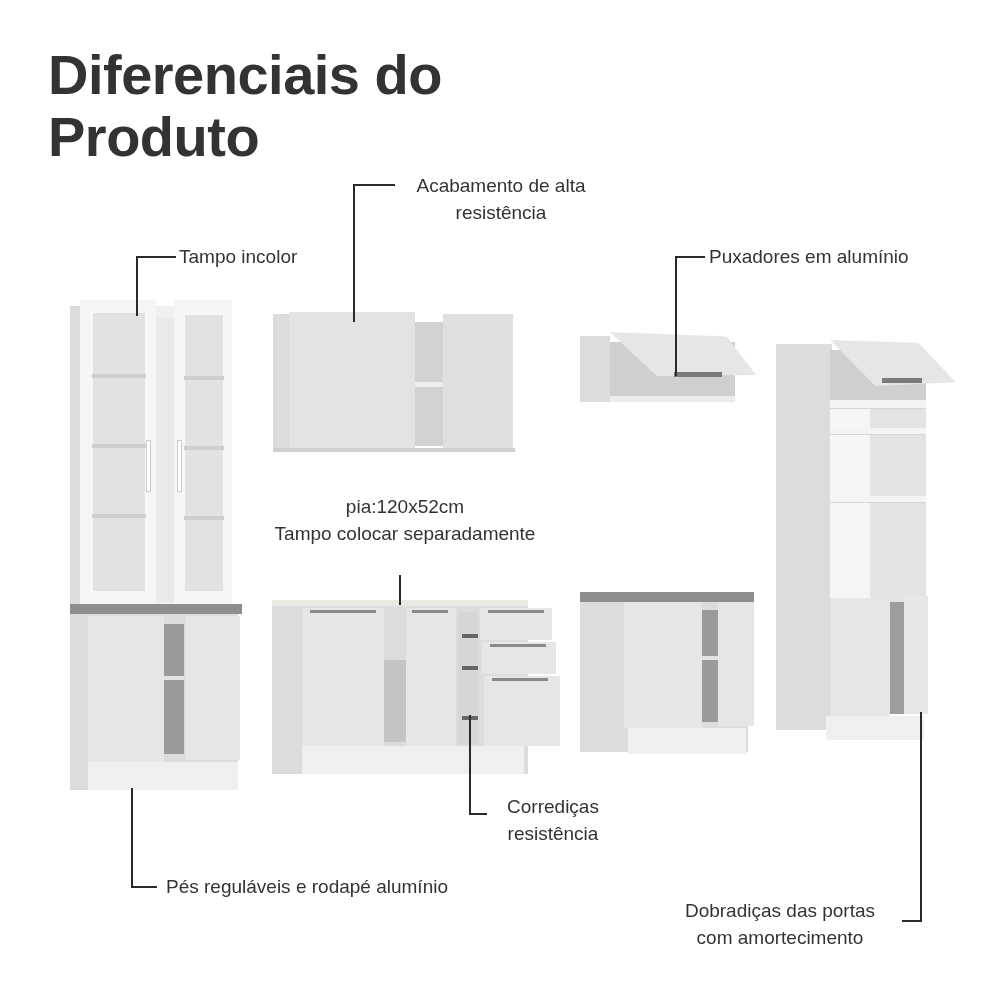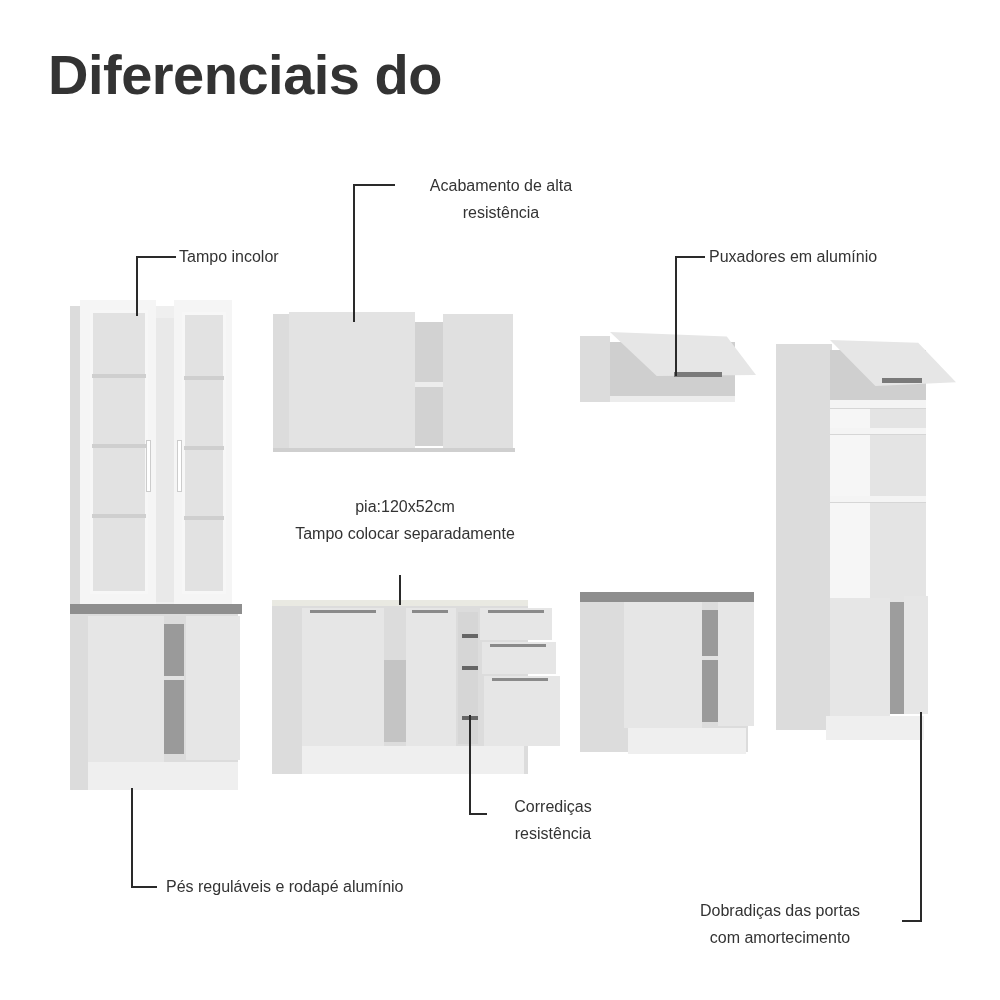--- a/index.html
+++ b/index.html
@@ -1,34 +1,35 @@
 <!DOCTYPE html>
 <html><head>
 <meta charset="utf-8">
 <style>
   html,body{margin:0;padding:0;background:#ffffff;}
   body{width:1000px;height:1000px;position:relative;overflow:hidden;font-family:"Liberation Sans","DejaVu Sans",sans-serif;color:#333333;}
   .title{position:absolute;left:48px;top:44px;font-size:56px;font-weight:bold;line-height:62px;color:#333333;letter-spacing:-0.5px;}
-  .lbl{position:absolute;font-size:16px;line-height:27px;color:#333333;white-space:nowrap;}
+  .lbl{position:absolute;font-size:19px;line-height:27px;color:#333333;white-space:nowrap;}
   .c{text-align:center;}
   .ln{position:absolute;background:#2a2a2a;}
   .abs{position:absolute;}
   
   .w{background:#e6e6e6;}
   .w2{background:#dcdcdc;}
   .w3{background:#efefef;}
   .stone{background:#8e8e8e;}
   .sh{background:#f4f4f4;}
   .glass{background:#e2e2e2;border:3px solid #f7f7f7;box-sizing:border-box;}
 </style>
 </head>
 <body>
 
 <div class="title">
   <div>Diferenciais do</div>
+  <div>Produto</div>
 </div>
 
 <div class="abs" style="left:70px;top:298px;width:172px;height:492px;">
 
   <div class="abs w3" style="left:0;top:8px;width:160px;height:300px;"></div>
   <div class="abs w2" style="left:0;top:8px;width:12px;height:300px;"></div>
 
   <div class="abs" style="left:10px;top:2px;width:76px;height:304px;background:#f5f5f5;">
     <div class="abs glass" style="left:10px;top:10px;width:58px;height:284px;"></div>
     <div class="abs" style="left:12px;top:74px;width:54px;height:4px;background:#cfcfcf;"></div>

